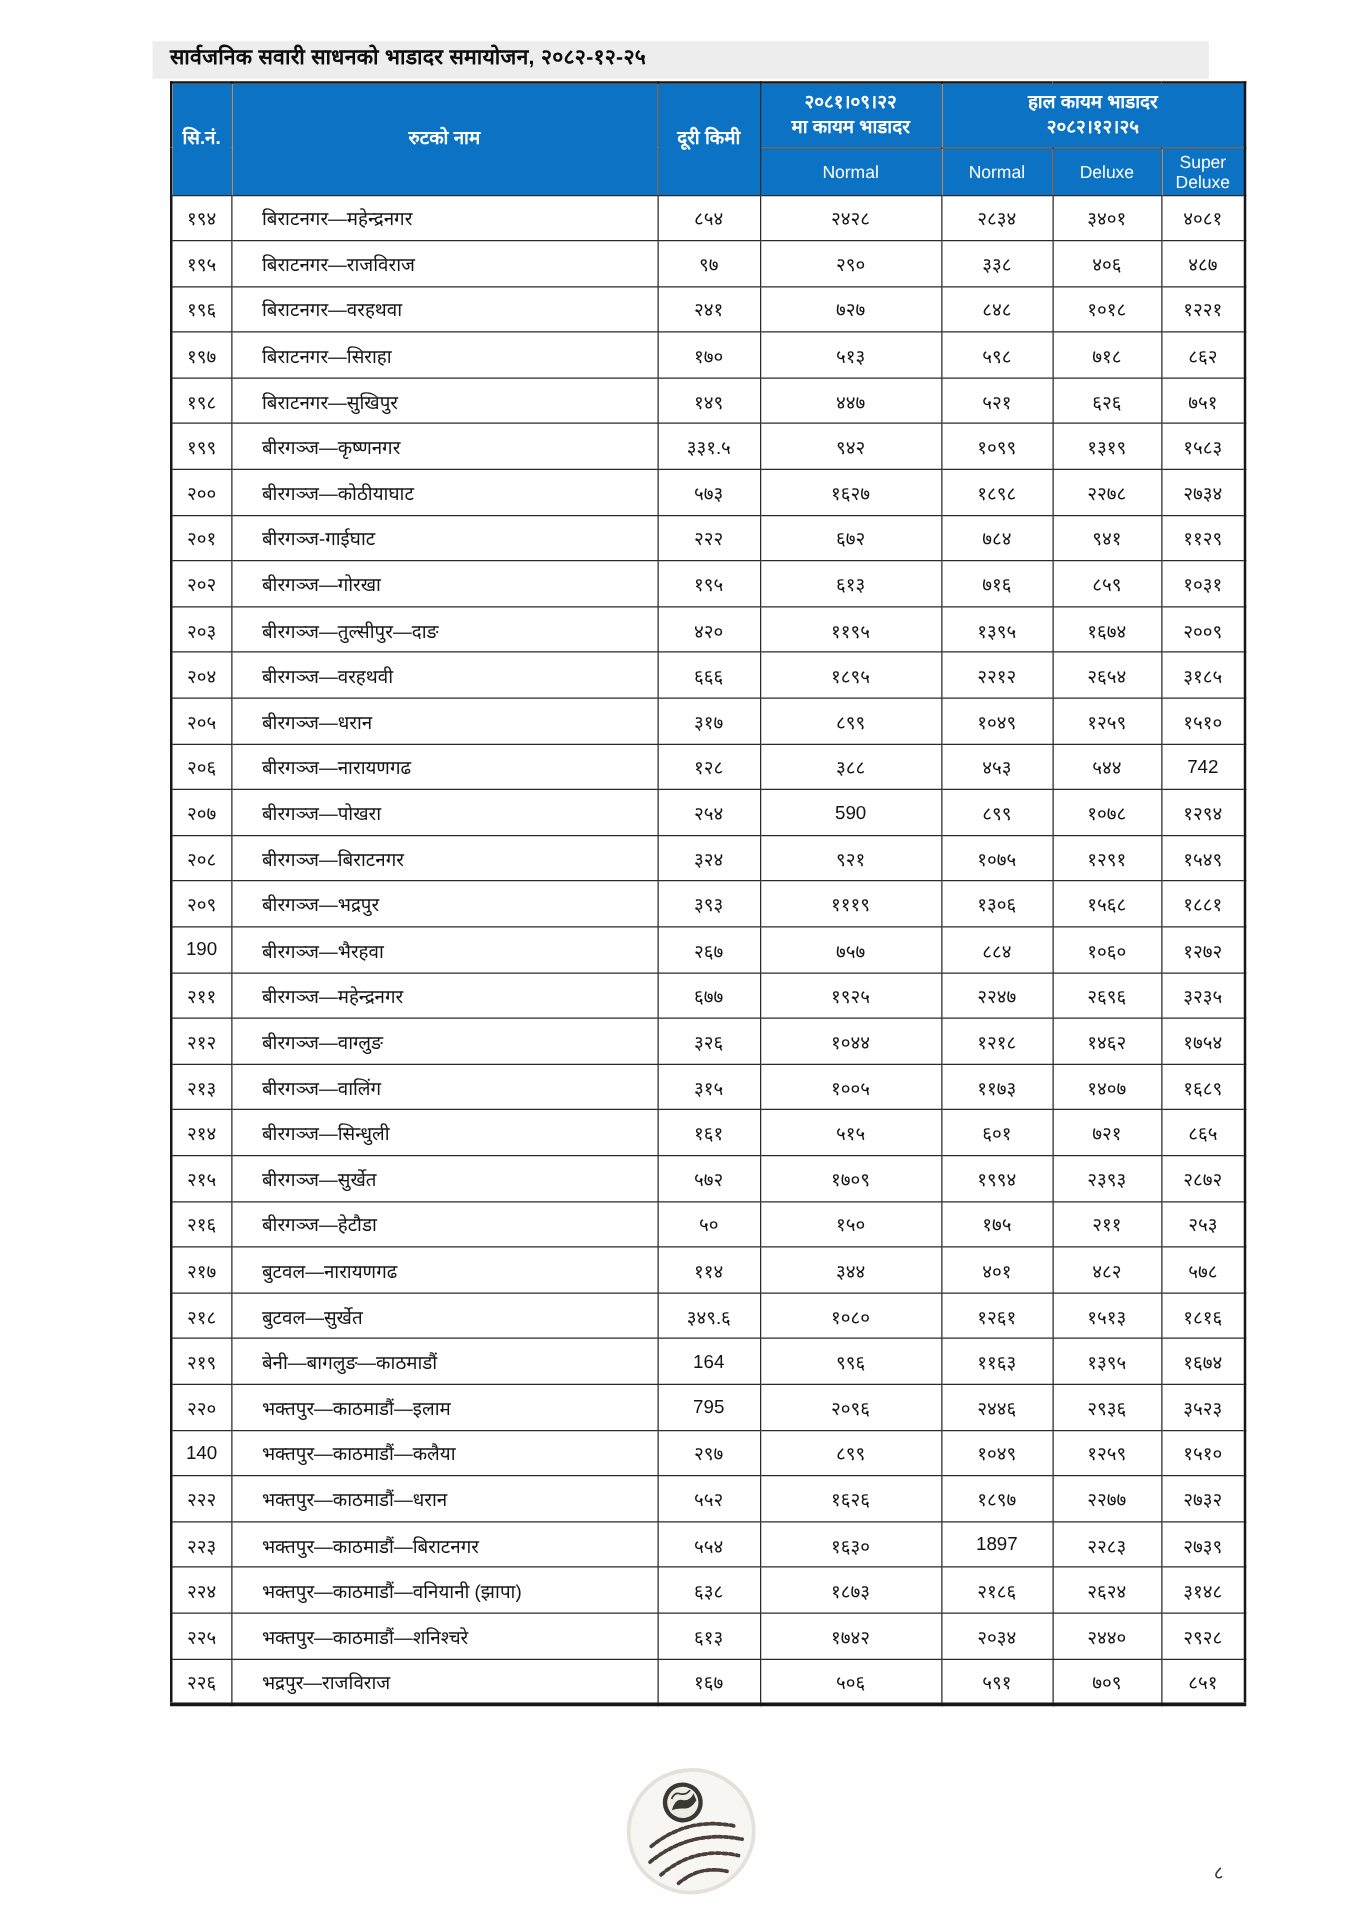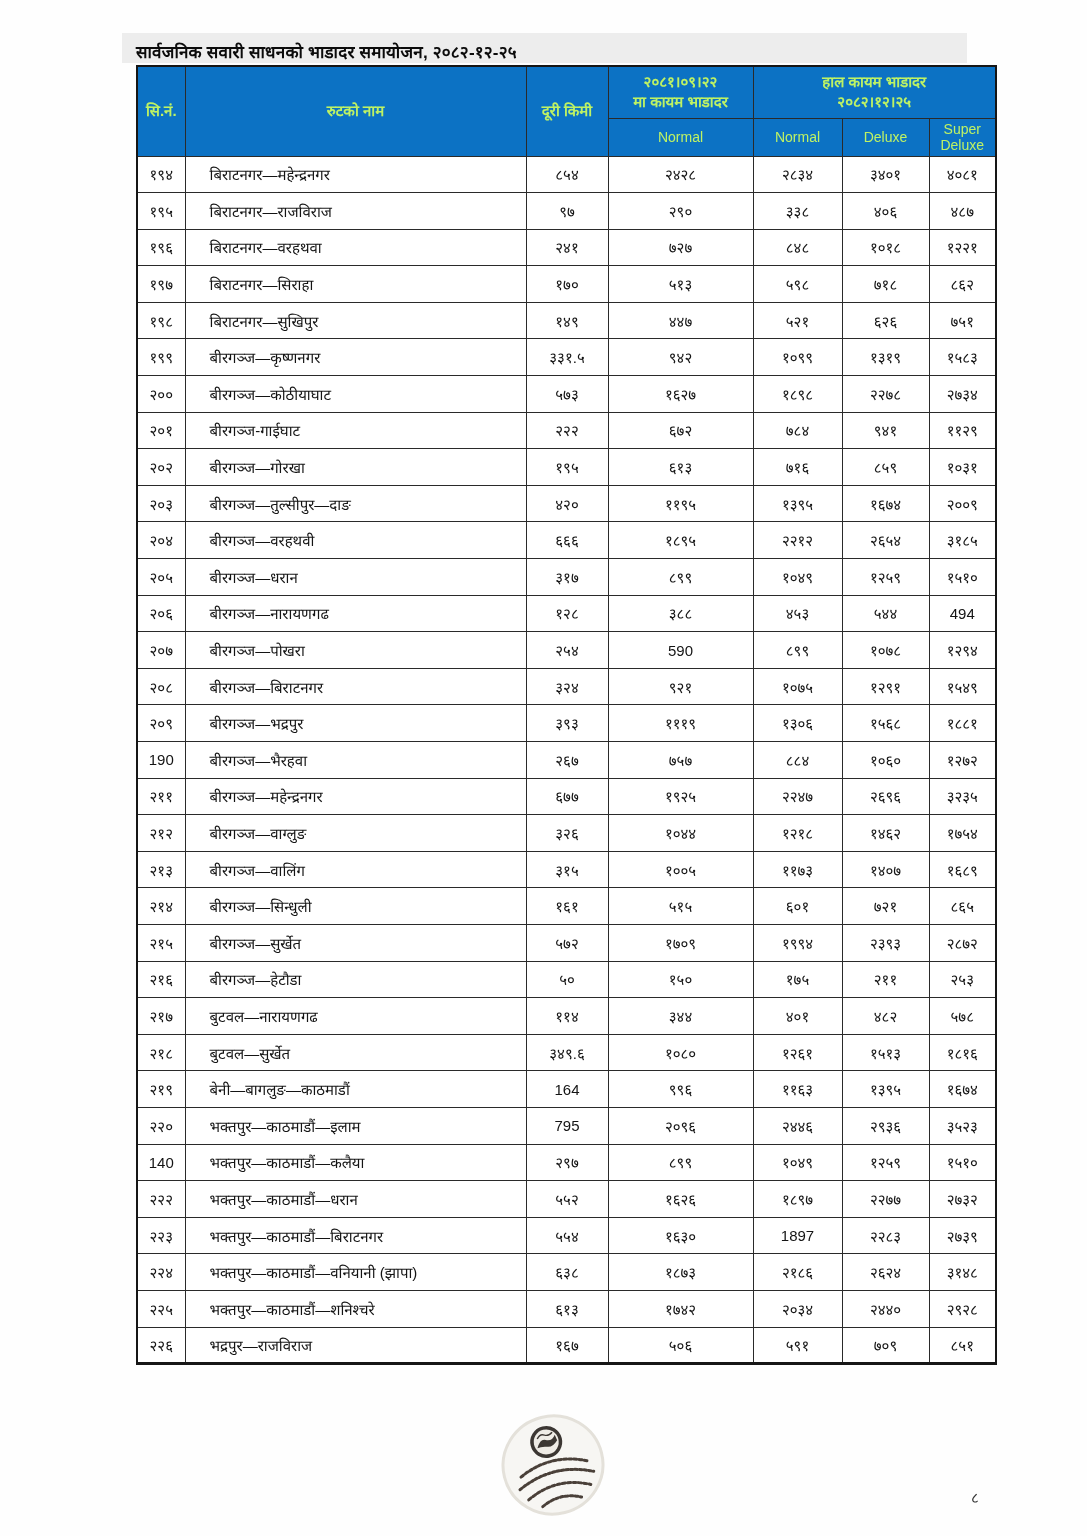--- a/index.html
+++ b/index.html
@@ -10,21 +10,21 @@
     font-family: "Liberation Sans", "DejaVu Sans", sans-serif;
     color: #1a1a1a;
     overflow: hidden;
   }
   .page { position: absolute; inset: 0; background: #fefefe; }
 
   .title-band {
     position: absolute; left: 122px; top: 33px;
     width: 845px; height: 30px;
     background: #ededed;
-    display: flex; align-items: flex-end;
+    display: flex; align-items: flex-start;
   }
   .title-band .title-text {
     font-size: 17px; font-weight: bold; color: #0b0b0b;
     padding-left: 14px; letter-spacing: 0.2px;
     white-space: nowrap;
   }
 
   table.fare-table {
     position: absolute; left: 136px; top: 65px;
     width: 859px;
@@ -32,21 +32,21 @@
     table-layout: fixed;
     border: 2px solid #161616;
     border-bottom: 3px solid #161616;
   }
   .fare-table th, .fare-table td {
     border: 1px solid #2a2a2a;
     overflow: hidden;
   }
   .fare-table thead th {
     background: #0c72c4;
-    color: #bef264;
+    color: #ffffff;
     font-weight: bold;
     text-align: center;
     vertical-align: middle;
     font-size: 15px;
     line-height: 1.35;
     padding: 2px 2px;
   }
   .fare-table thead tr.group-row th { height: 52px; }
   .fare-table thead tr.sub-row th {
     height: 38px; font-weight: normal; font-size: 14px; line-height: 1.15;
@@ -229,21 +229,21 @@
       <td>१२५९</td>
       <td>१५१०</td>
     </tr>
         <tr>
       <td>२०६</td>
       <td class="route-cell">बीरगञ्ज—नारायणगढ</td>
       <td>१२८</td>
       <td>३८८</td>
       <td>४५३</td>
       <td>५४४</td>
-      <td>494</td>
+      <td>742</td>
     </tr>
         <tr>
       <td>२०७</td>
       <td class="route-cell">बीरगञ्ज—पोखरा</td>
       <td>२५४</td>
       <td>590</td>
       <td>८९९</td>
       <td>१०७८</td>
       <td>१२९४</td>
     </tr>

